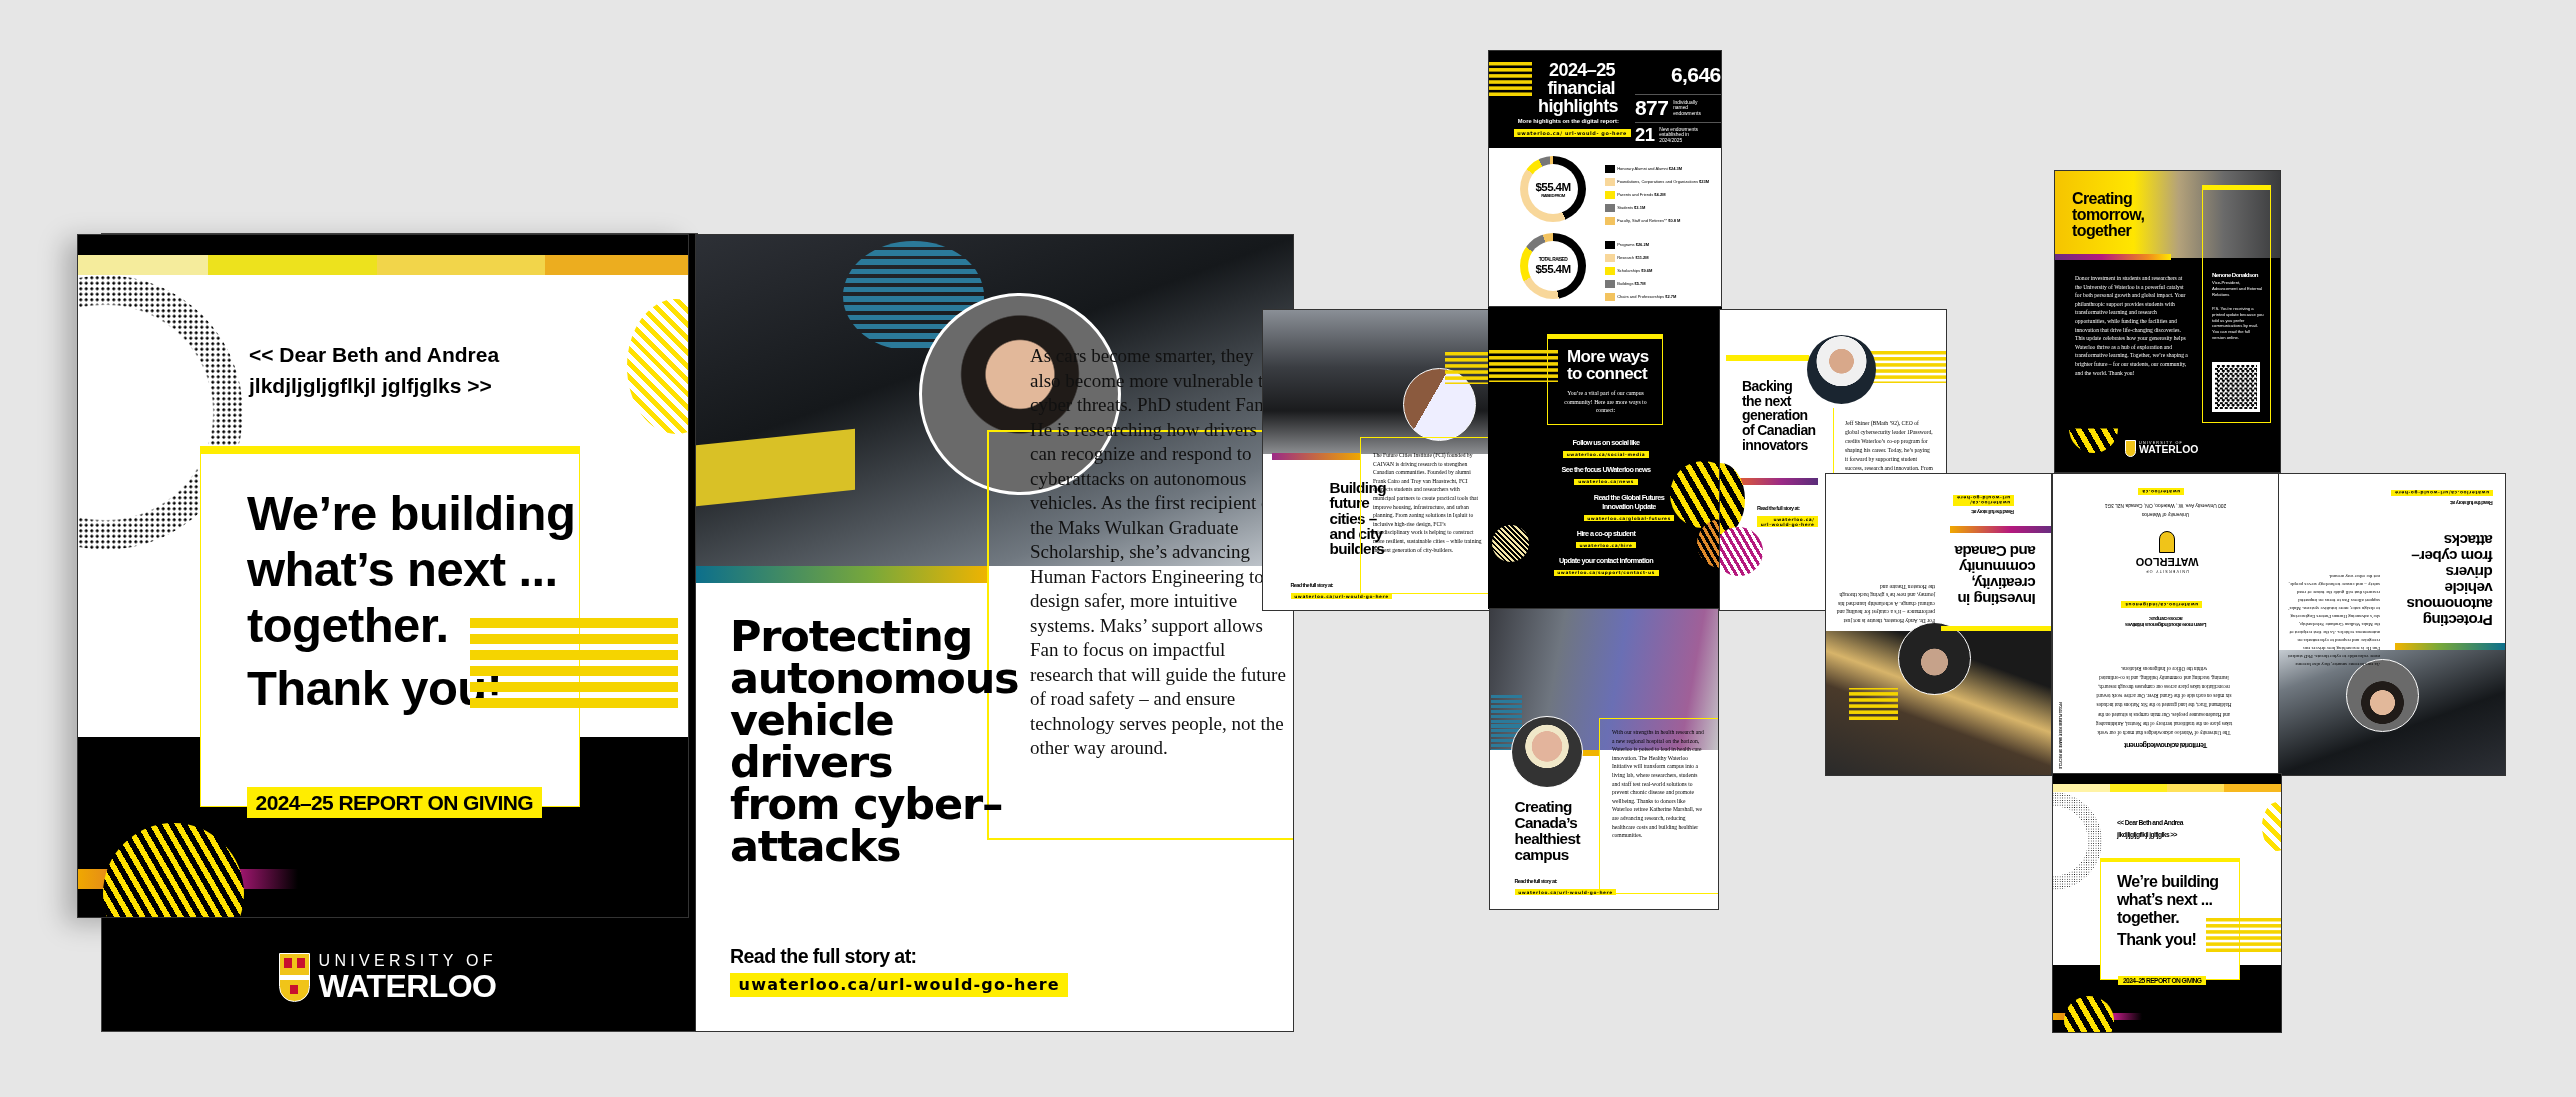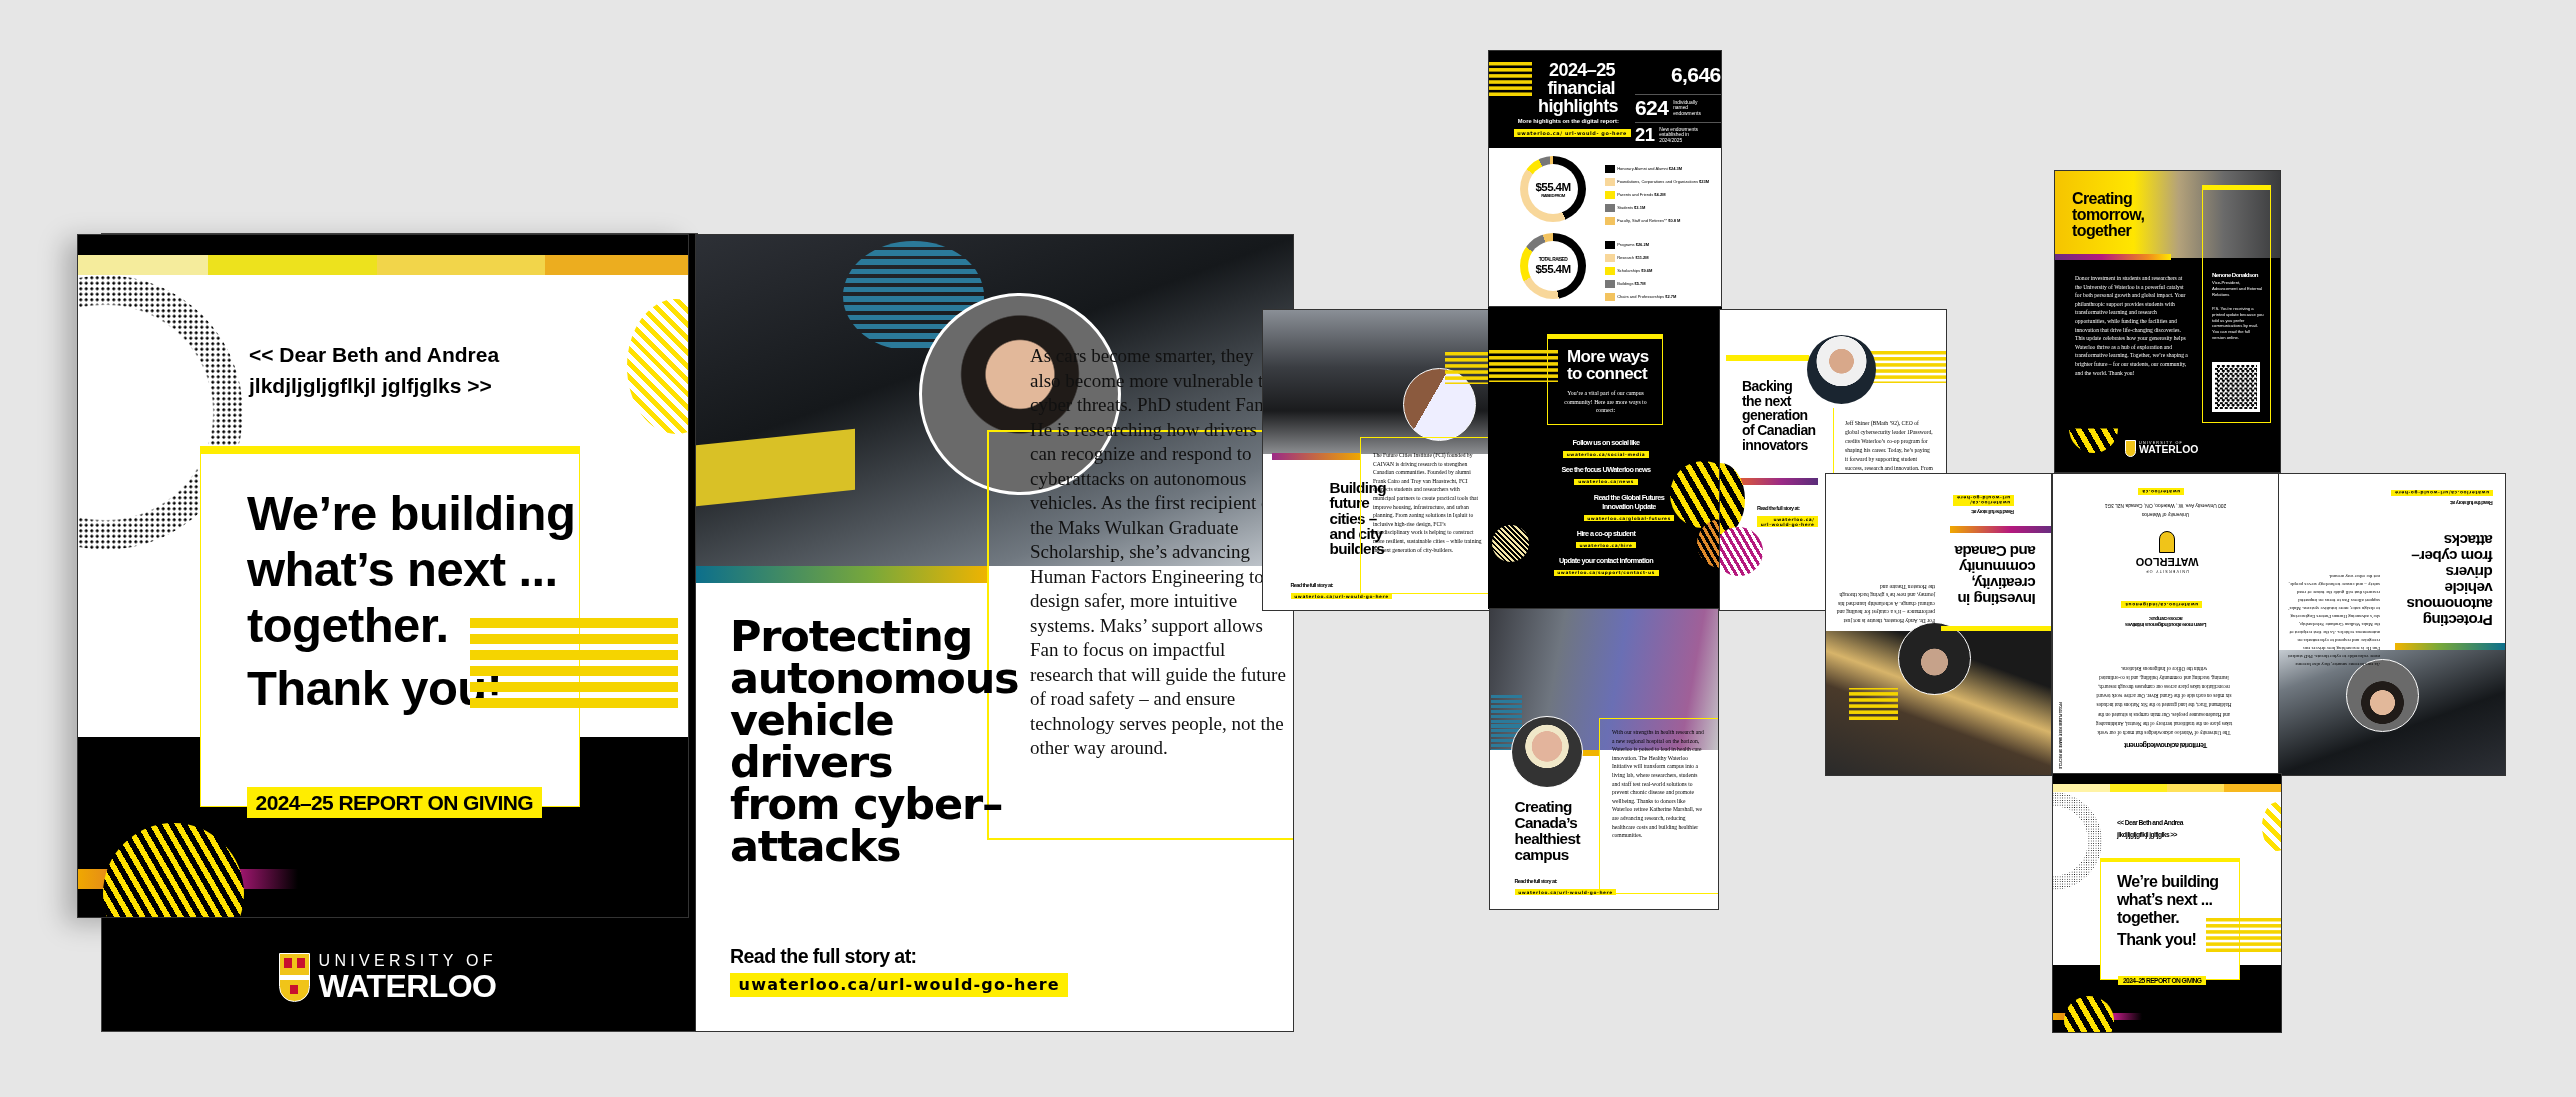--- a/index.html
+++ b/index.html
@@ -96,21 +96,21 @@
         <div>highlights</div>
     </div>
     <div style="position:absolute;left:4.9px;top:67px;width:125px;font-size:5.8px;font-weight:700;text-align:right;">More highlights on the digital report:</div>
     <a class="hl url" style="position:absolute;left:24.5px;top:78px;font-size:4.9px;padding:1.2px 3.7px;">uwaterloo.ca/ url-would- go-here</a>
     <div style="position:absolute;left:146px;top:12.2px;display:flex;gap:4.9px;align-items:center;">
       <span class="cond" style="font-size:21px;margin-left:36px;">6,646</span>
       <span style="font-size:4.9px;width:31px;line-height:5.5px;">Donors in 34 countries</span>
     </div>
     <div style="position:absolute;left:146px;top:43px;width:86px;height:0.6px;background:#555;"></div>
     <div style="position:absolute;left:146px;top:45px;display:flex;gap:4.9px;align-items:center;">
-      <span class="cond" style="font-size:21px;">624</span>
+      <span class="cond" style="font-size:21px;">877</span>
       <span style="font-size:4.9px;width:37px;line-height:5.5px;">Individually named endowments</span>
     </div>
     <div style="position:absolute;left:146px;top:71px;width:86px;height:0.6px;background:#555;"></div>
     <div style="position:absolute;left:146px;top:73px;display:flex;gap:4.9px;align-items:center;">
       <span class="cond" style="font-size:18.4px;">21</span>
       <span style="font-size:4.9px;width:46px;line-height:5.5px;">New endowments established in 2024/2025</span>
     </div>
   </div>
 
   <div style="position:absolute;left:31px;top:105px;width:66px;height:66px;border-radius:50%;background:conic-gradient(#000 0 158deg,#f8d79a 158deg 307deg,#ffe600 307deg 334deg,#777 334deg 354deg,#f3c35f 354deg 360deg);">

